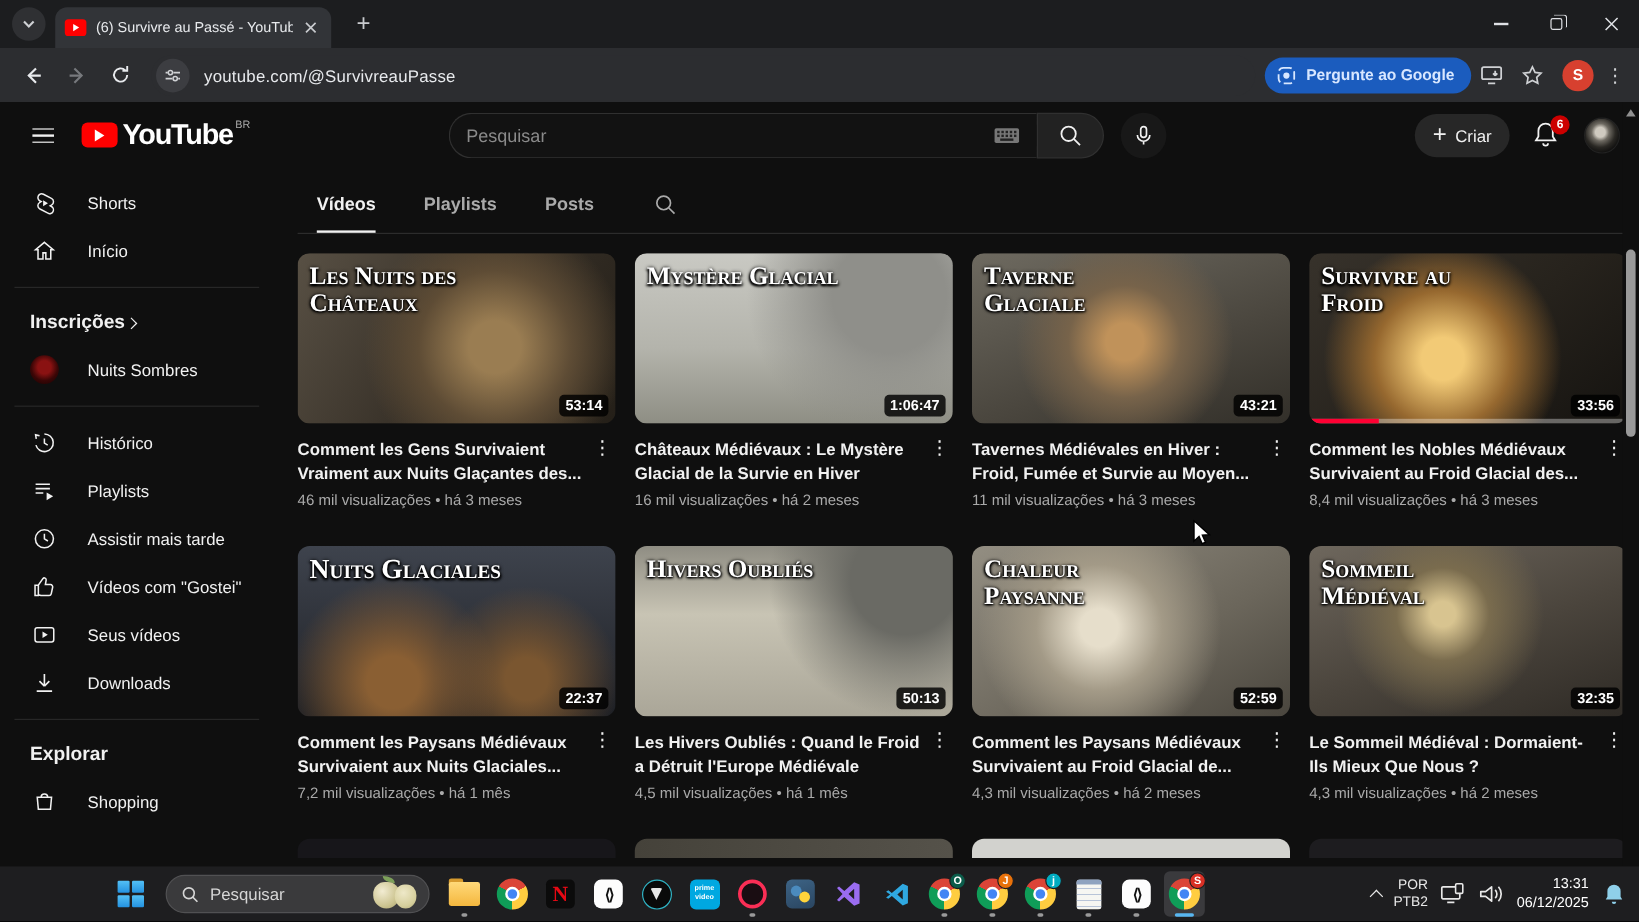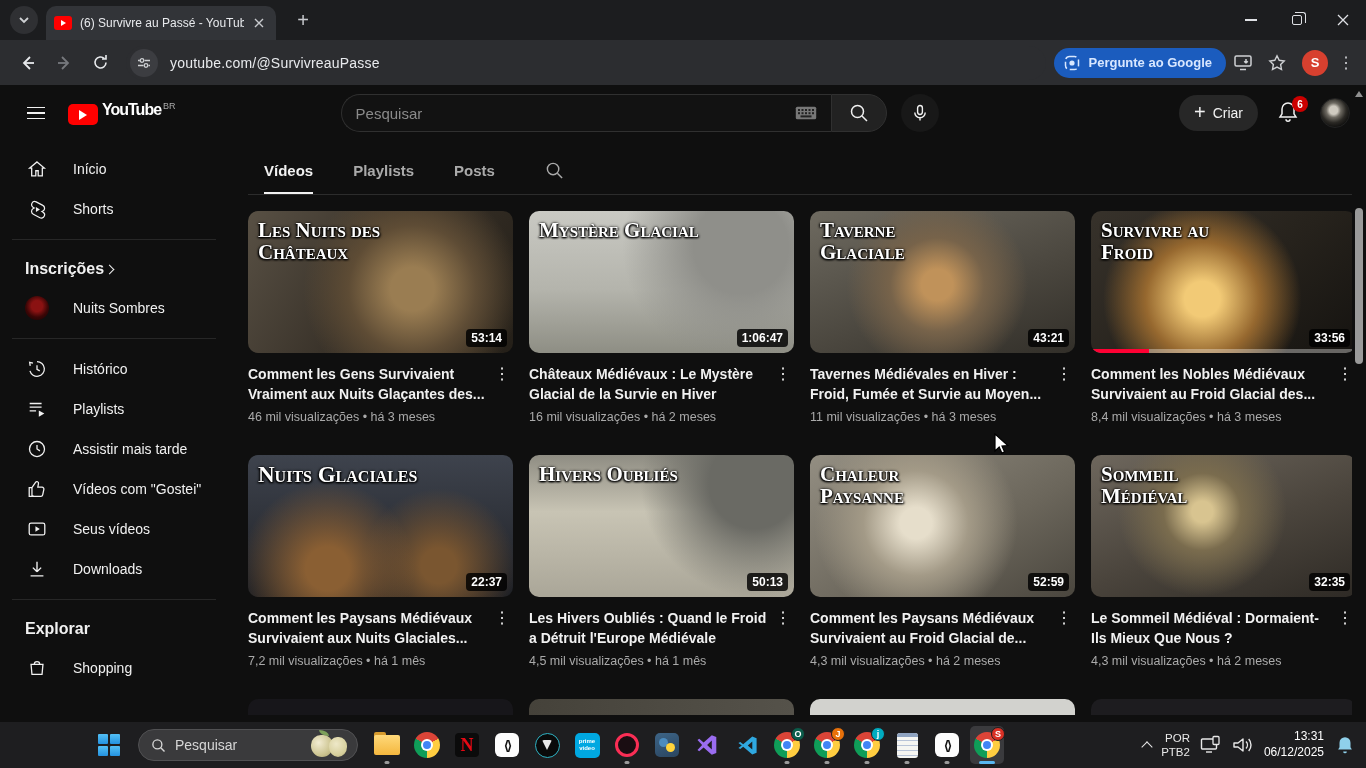--- a/index.html
+++ b/index.html
@@ -32,21 +32,21 @@
   .kebab { color:#cfd1d4; font-size:16px; width:20px; text-align:center; }
 
   
   .page { position:absolute; top:85px; left:0; right:0; bottom:46px; background:#0f0f0f; overflow:hidden; }
   .yt-header { height:56px; display:flex; align-items:center; padding:0 16px; }
   .hamburger { width:40px; height:40px; display:flex; flex-direction:column; gap:4px; justify-content:center; align-items:center; }
   .hamburger span { width:18px; height:1.6px; background:#f1f1f1; }
   .yt-logo { display:flex; align-items:flex-start; margin-left:12px; }
   .yt-play { width:30px; height:21px; background:#f00; border-radius:5px; display:flex; align-items:center; justify-content:center; margin-top:3px; }
   .yt-play::after { content:""; border-left:8px solid #fff; border-top:5px solid transparent; border-bottom:5px solid transparent; }
-  .yt-word { color:#fff; font-size:16px; font-weight:bold; letter-spacing:-1px; margin-left:4px; }
+  .yt-word { color:#fff; font-size:24px; font-weight:bold; letter-spacing:-1px; margin-left:4px; }
   .yt-br { color:#aaa; font-size:9px; margin-left:2px; margin-top:0px; }
   .searchwrap { display:flex; align-items:center; margin-left:165px; }
   .searchbox { width:490px; height:38px; background:#121212; border:1px solid #303030; border-right:none; border-radius:19px 0 0 19px; display:flex; align-items:center; padding:0 14px; }
   .searchbox input { flex:1; background:transparent; border:none; outline:none; color:#eee; font-size:15px; font-family:"Liberation Sans", sans-serif; }
   .searchbox input::placeholder { color:#8a8a8a; }
   .searchbtn { width:56px; height:38px; background:#222; border:1px solid #303030; border-radius:0 19px 19px 0; display:flex; align-items:center; justify-content:center; }
   .micbtn { width:38px; height:38px; border-radius:50%; background:#181818; display:flex; align-items:center; justify-content:center; margin-left:14px; }
   .hdr-right { margin-left:auto; display:flex; align-items:center; gap:18px; }
   .criar { display:flex; align-items:center; gap:7px; background:#272727; border-radius:18px; height:36px; padding:0 15px; color:#f1f1f1; font-size:14px; }
   .criar .plus { font-size:20px; font-weight:300; margin-top:-2px; }
@@ -289,34 +289,34 @@
         </div>
         <div class="chan-avatar"></div>
       </div>
     </div>
 
     <div class="yt-body">
 
       <aside class="sidebar">
         <div class="sb-item">
           <span class="sb-ico">
-            <svg width="22" height="22" viewBox="0 0 24 24">
-                <path d="M12 4.3l8 6.7h-2.2v8.5h-4.5v-5.6h-2.6v5.6H6.2V11H4z" fill="none" stroke="#f1f1f1" stroke-width="1.4"></path>
-              </svg>
-          </span>
-          <span>Início</span>
-        </div>
-        <div class="sb-item">
-          <span class="sb-ico">
             <svg width="21" height="21" viewBox="0 0 24 24">
                 <path d="M10.5 3.3l7.6 4a3.6 3.6 0 0 1 .1 6.4l-1.2.65 1.1.6a3.6 3.6 0 0 1-3.3 6.4l-7.6-4a3.6 3.6 0 0 1-.1-6.4l1.2-.65-1.1-.6a3.6 3.6 0 0 1 3.3-6.4z" fill="none" stroke="#f1f1f1" stroke-width="1.4"></path>
                 <path d="M10.2 9l4.6 2.9-4.6 2.9z" fill="#f1f1f1"></path>
               </svg>
           </span>
           <span>Shorts</span>
+        </div>
+        <div class="sb-item">
+          <span class="sb-ico">
+            <svg width="22" height="22" viewBox="0 0 24 24">
+                <path d="M12 4.3l8 6.7h-2.2v8.5h-4.5v-5.6h-2.6v5.6H6.2V11H4z" fill="none" stroke="#f1f1f1" stroke-width="1.4"></path>
+              </svg>
+          </span>
+          <span>Início</span>
         </div>
         <div class="sb-div"></div>
         <div class="sb-head">
           <span>Inscrições</span>
           <span class="chev"></span>
         </div>
         <div class="sb-item">
           <span class="ns-avatar"></span>
           <span>Nuits Sombres</span>
         </div>

